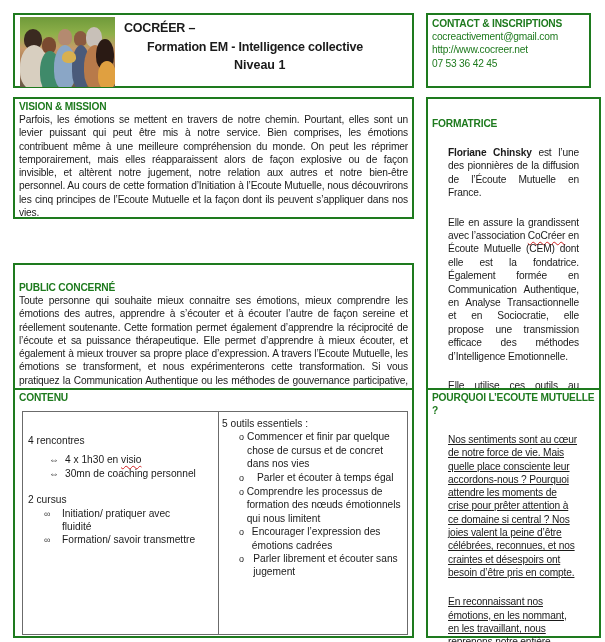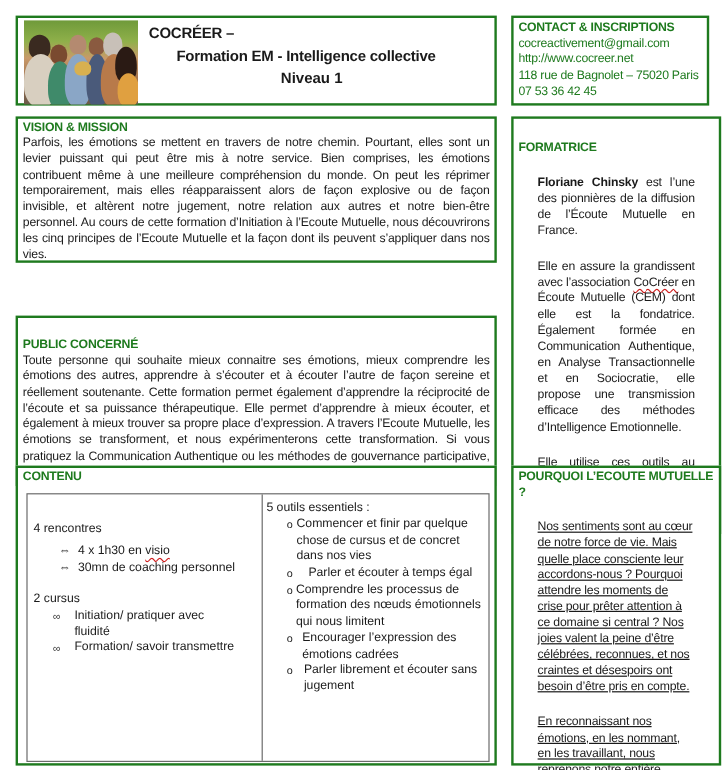--- a/index.html
+++ b/index.html
@@ -70,21 +70,20 @@
   </div>
   <div id="title-1">COCRÉER –</div>
   <div id="title-2">Formation EM - Intelligence collective</div>
   <div id="title-3">Niveau 1</div>
 </div>
 
 <div class="box" id="contact-box">
   <div class="heading">CONTACT &amp; INSCRIPTIONS</div>
   <div class="line">cocreactivement@gmail.com</div>
   <div class="line">http://www.cocreer.net</div>
-  <div class="line">118 rue de Bagnolet – 75020 Paris</div>
   <div class="line">07 53 36 42 45</div>
 </div>
 
 <div class="box" id="vision-box">
   <div class="heading">VISION &amp; MISSION</div>
   <div class="para">Parfois, les émotions se mettent en travers de notre chemin. Pourtant, elles sont un levier puissant qui peut être mis à notre service. Bien comprises, les émotions contribuent même à une meilleure compréhension du monde. On peut les réprimer temporairement, mais elles réapparaissent alors de façon explosive ou de façon invisible, et altèrent notre jugement, notre relation aux autres et notre bien-être personnel. Au cours de cette formation d’Initiation à l’Ecoute Mutuelle, nous découvrirons les cinq principes de l’Ecoute Mutuelle et la façon dont ils peuvent s’appliquer dans nos vies.</div>
 </div>
 
 <div class="box" id="public-box">
   <div class="heading">PUBLIC CONCERNÉ</div>

